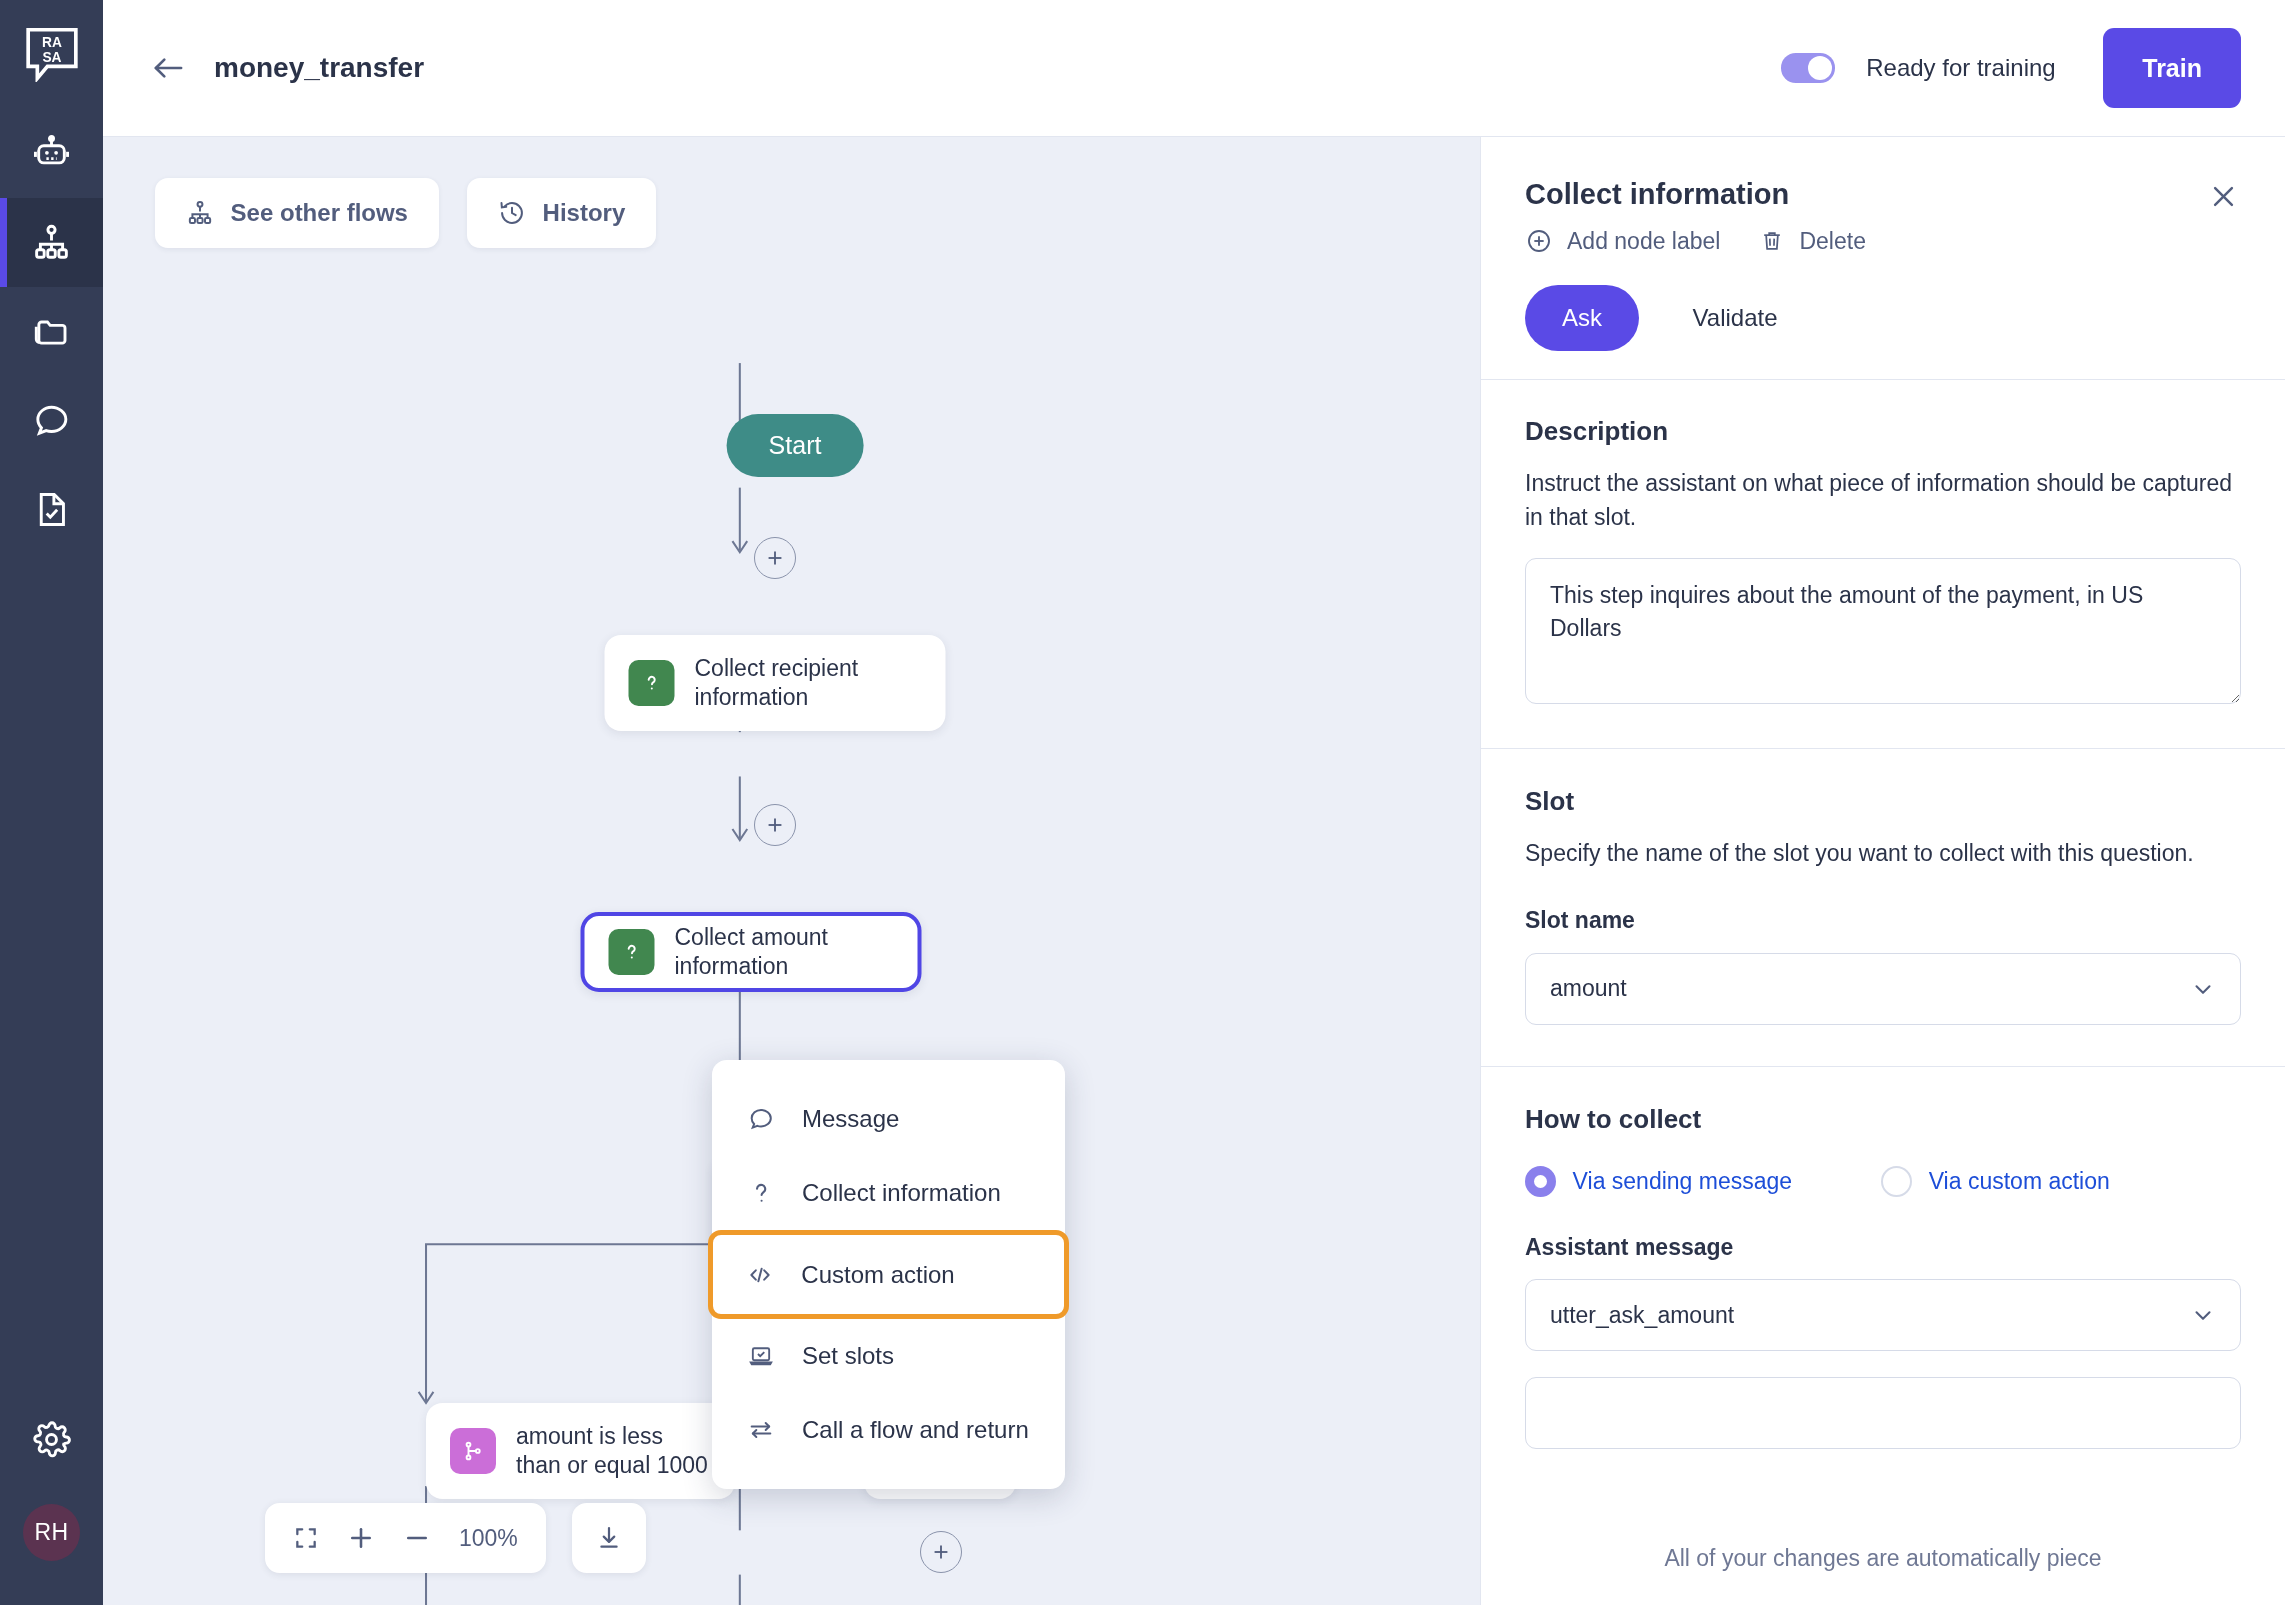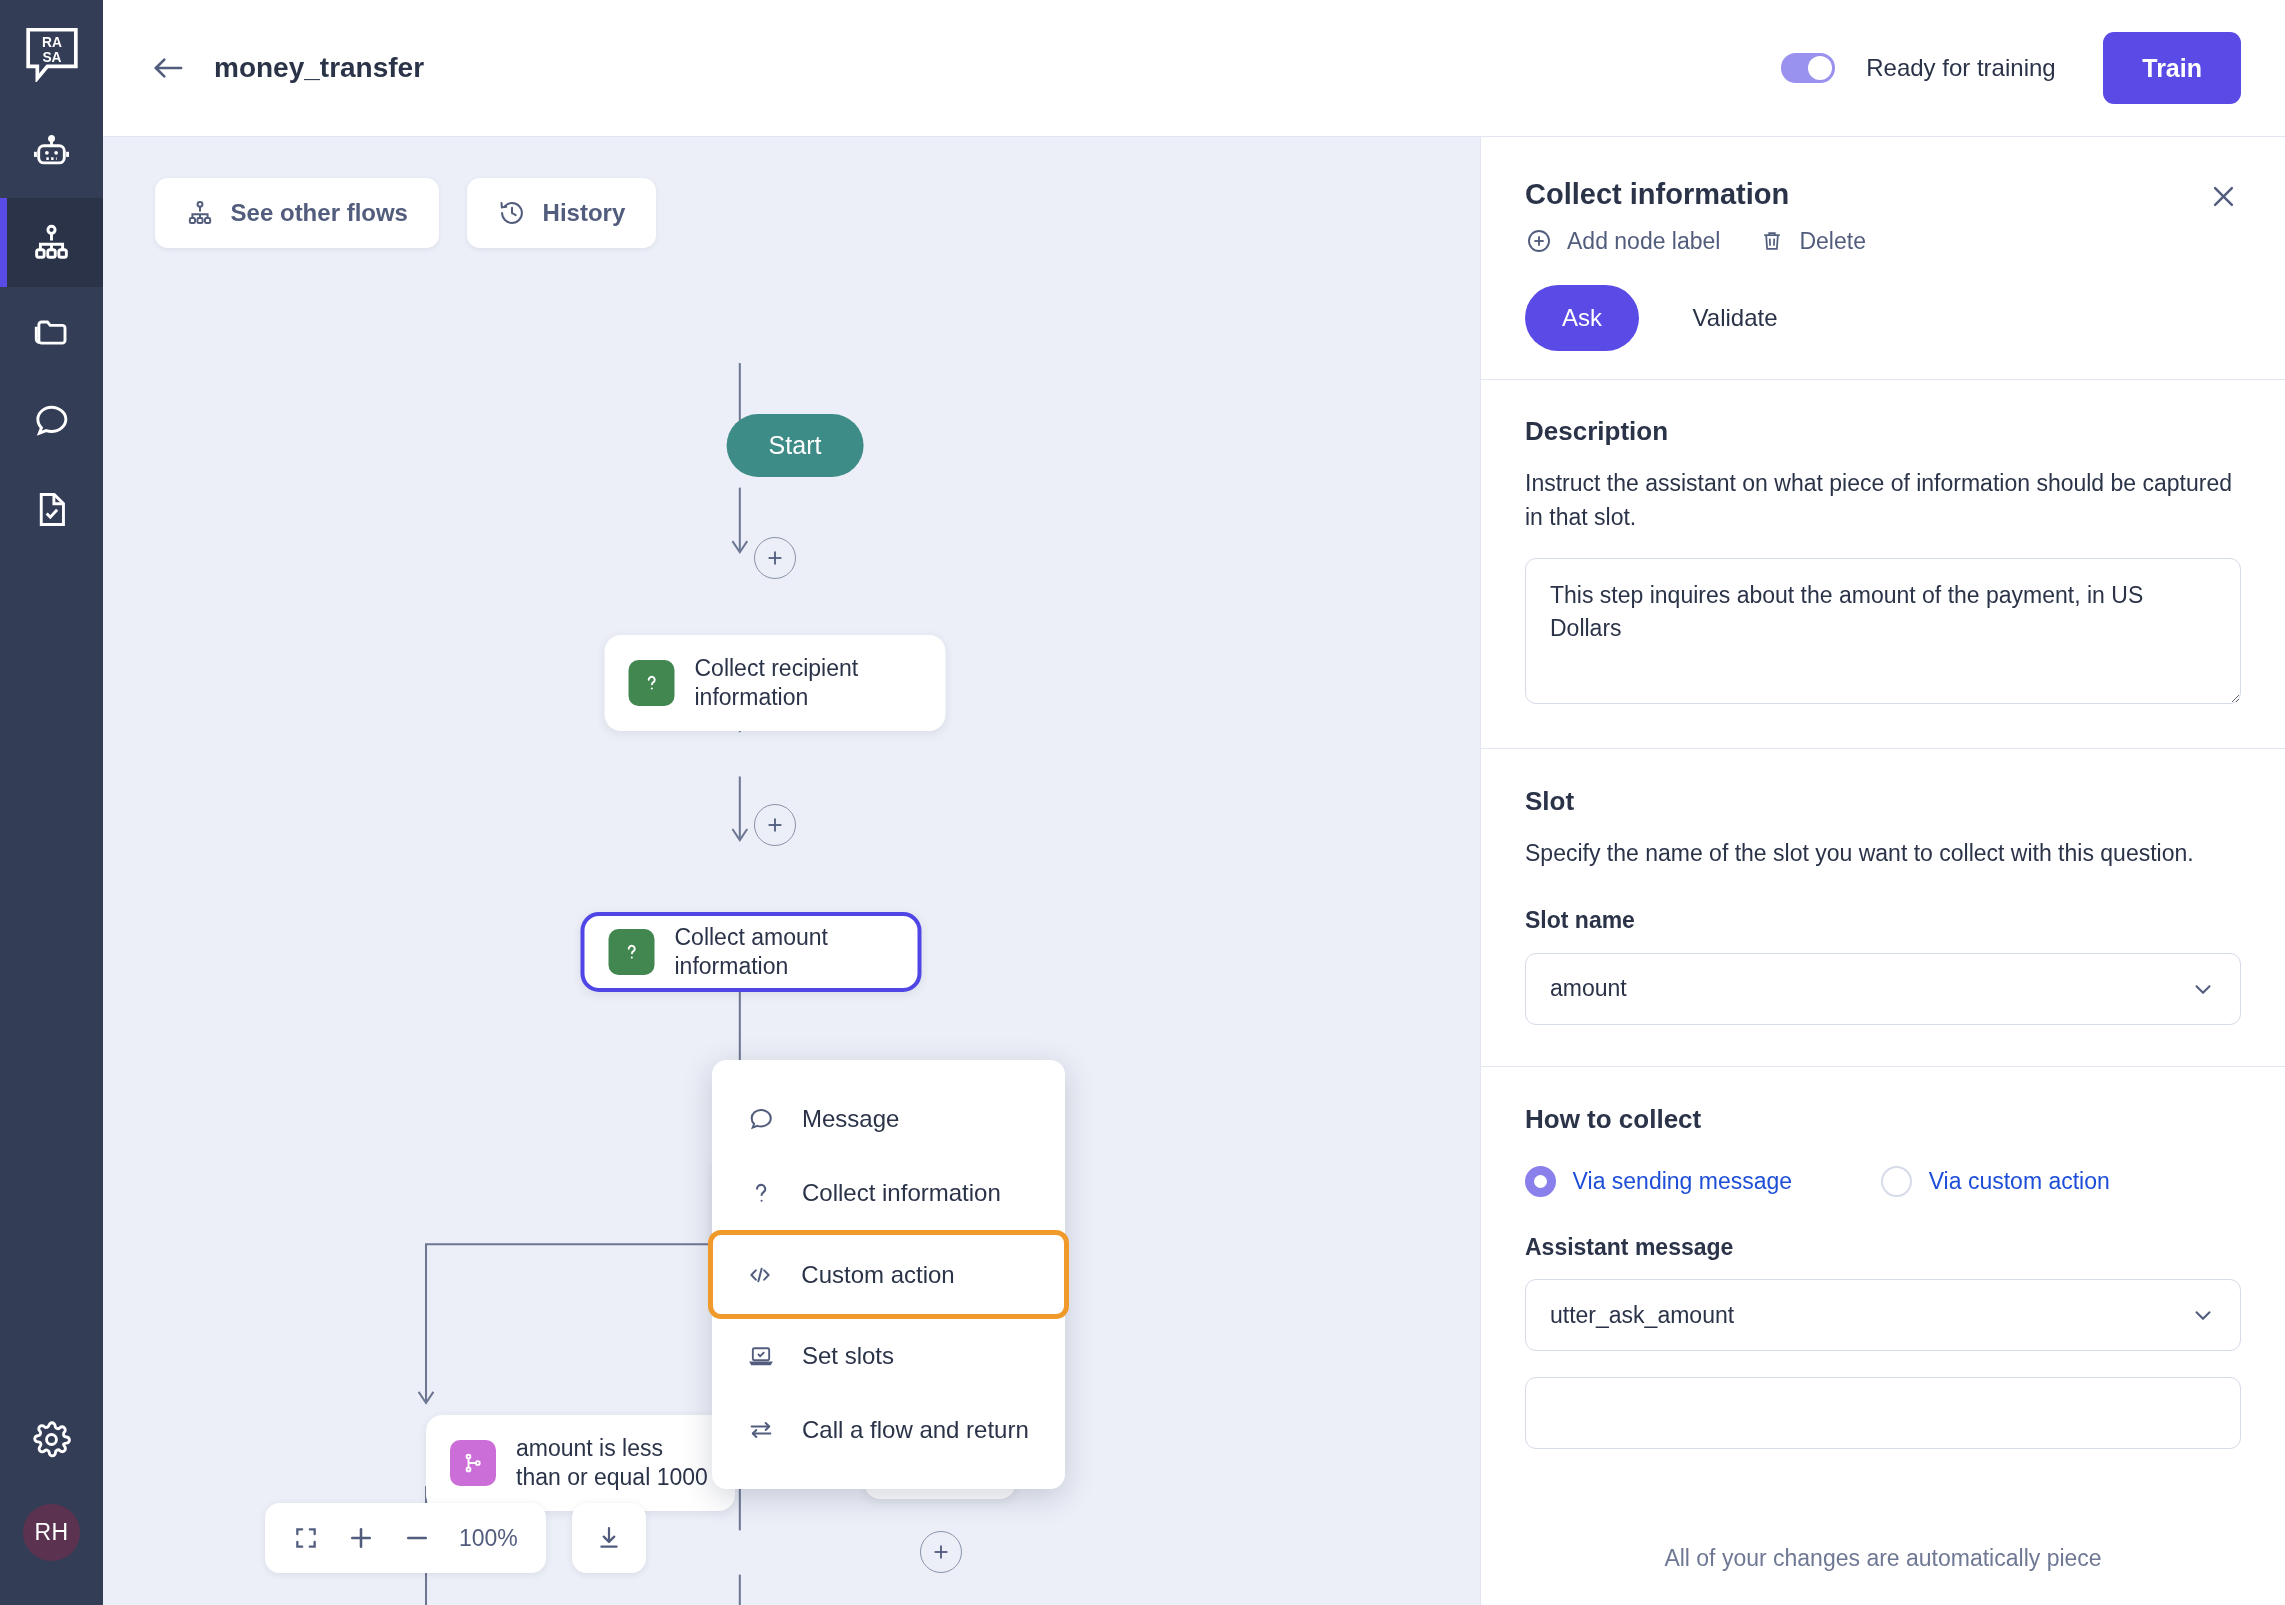--- a/index.html
+++ b/index.html
@@ -74,21 +74,21 @@
     width: 54px; height: 29.5px; border-radius: 14.8px; background: #9a92ef;
     position: relative; cursor: pointer; flex: 0 0 54px;
   }
   .toggle .knob {
     position: absolute; top: 2.8px; right: 2.8px;
     width: 24px; height: 24px; border-radius: 50%; background: #fff;
   }
   .toggle-label { font-size: 24px; color: #2b3349; }
   .train-btn {
     background: #5a4ae6; color: #fff; border: none; border-radius: 11px;
-    padding: 0 39px; height: 72px; font-size: 25px; font-weight: bold;
+    padding: 0 39px; height: 80px; font-size: 25px; font-weight: bold;
     cursor: pointer; font-family: inherit; margin-left: 16.6px;
   }
 
   
   .body-area { flex: 1; display: flex; min-height: 0; position: relative; }
 
   
   .canvas {
     flex: 1; position: relative; background: #eceff7; overflow: hidden;
   }
@@ -424,21 +424,21 @@
           <div class="node-badge badge-pink">
             <svg width="24" height="24" viewBox="0 0 24 24" fill="none" stroke="#fff" stroke-width="1.9">
               <circle cx="7.5" cy="5.6" r="1.9"></circle>
                 <circle cx="7.5" cy="18.4" r="1.9"></circle>
                 <circle cx="16.8" cy="12" r="1.9"></circle>
               <path d="M7.5 7.5v8.9M7.5 12h7.4"></path>
             </svg>
           </div>
         </div>
 
-        <div class="node" style="left:323px; top:1266px; width:309px; height:96px;margin-top:12px;">
+        <div class="node" style="left:323px; top:1266px; width:309px; height:96px;">
           <div class="node-badge badge-pink">
             <svg width="24" height="24" viewBox="0 0 24 24" fill="none" stroke="#fff" stroke-width="1.9">
               <circle cx="7.5" cy="5.6" r="1.9"></circle>
                 <circle cx="7.5" cy="18.4" r="1.9"></circle>
                 <circle cx="16.8" cy="12" r="1.9"></circle>
               <path d="M7.5 7.5v8.9M7.5 12h7.4"></path>
             </svg>
           </div>
           <div class="node-label">amount is less than or equal 1000</div>
         </div>

